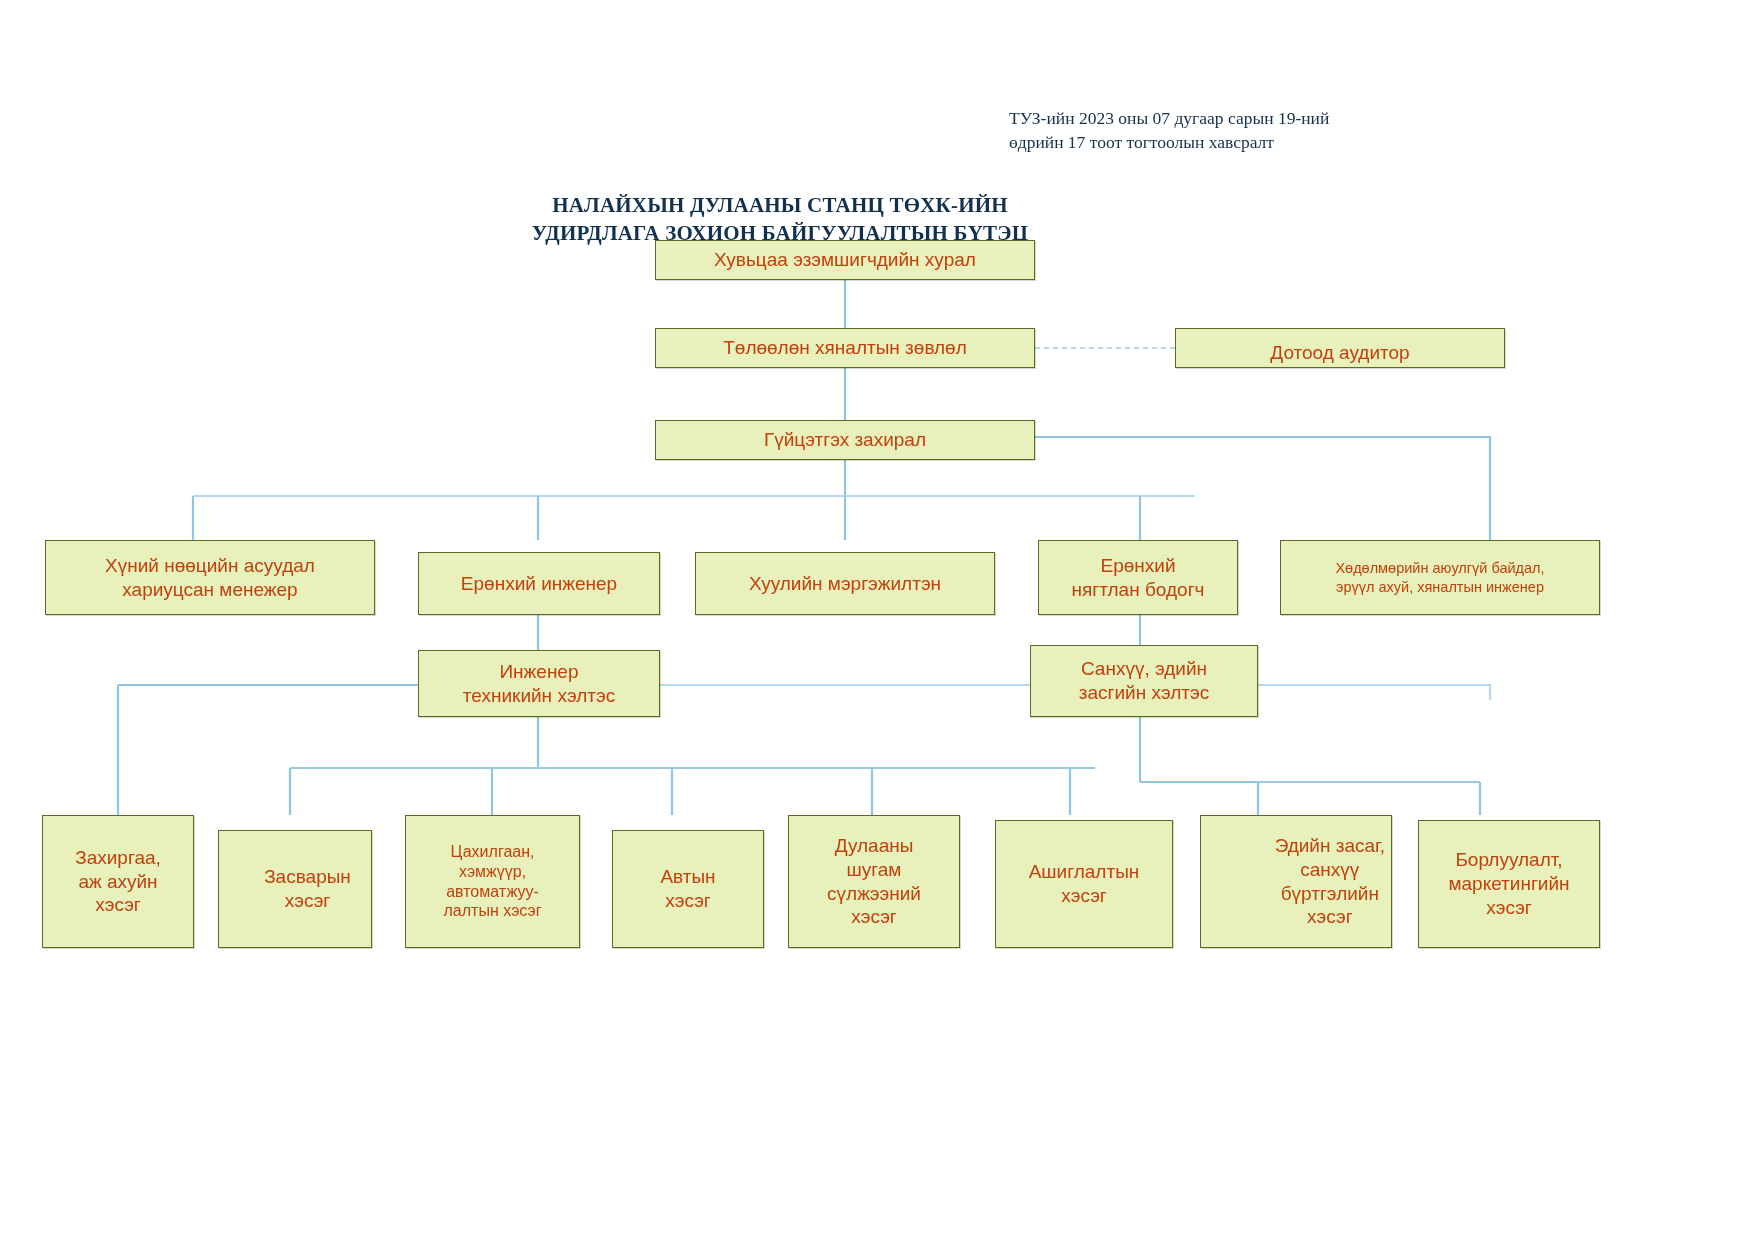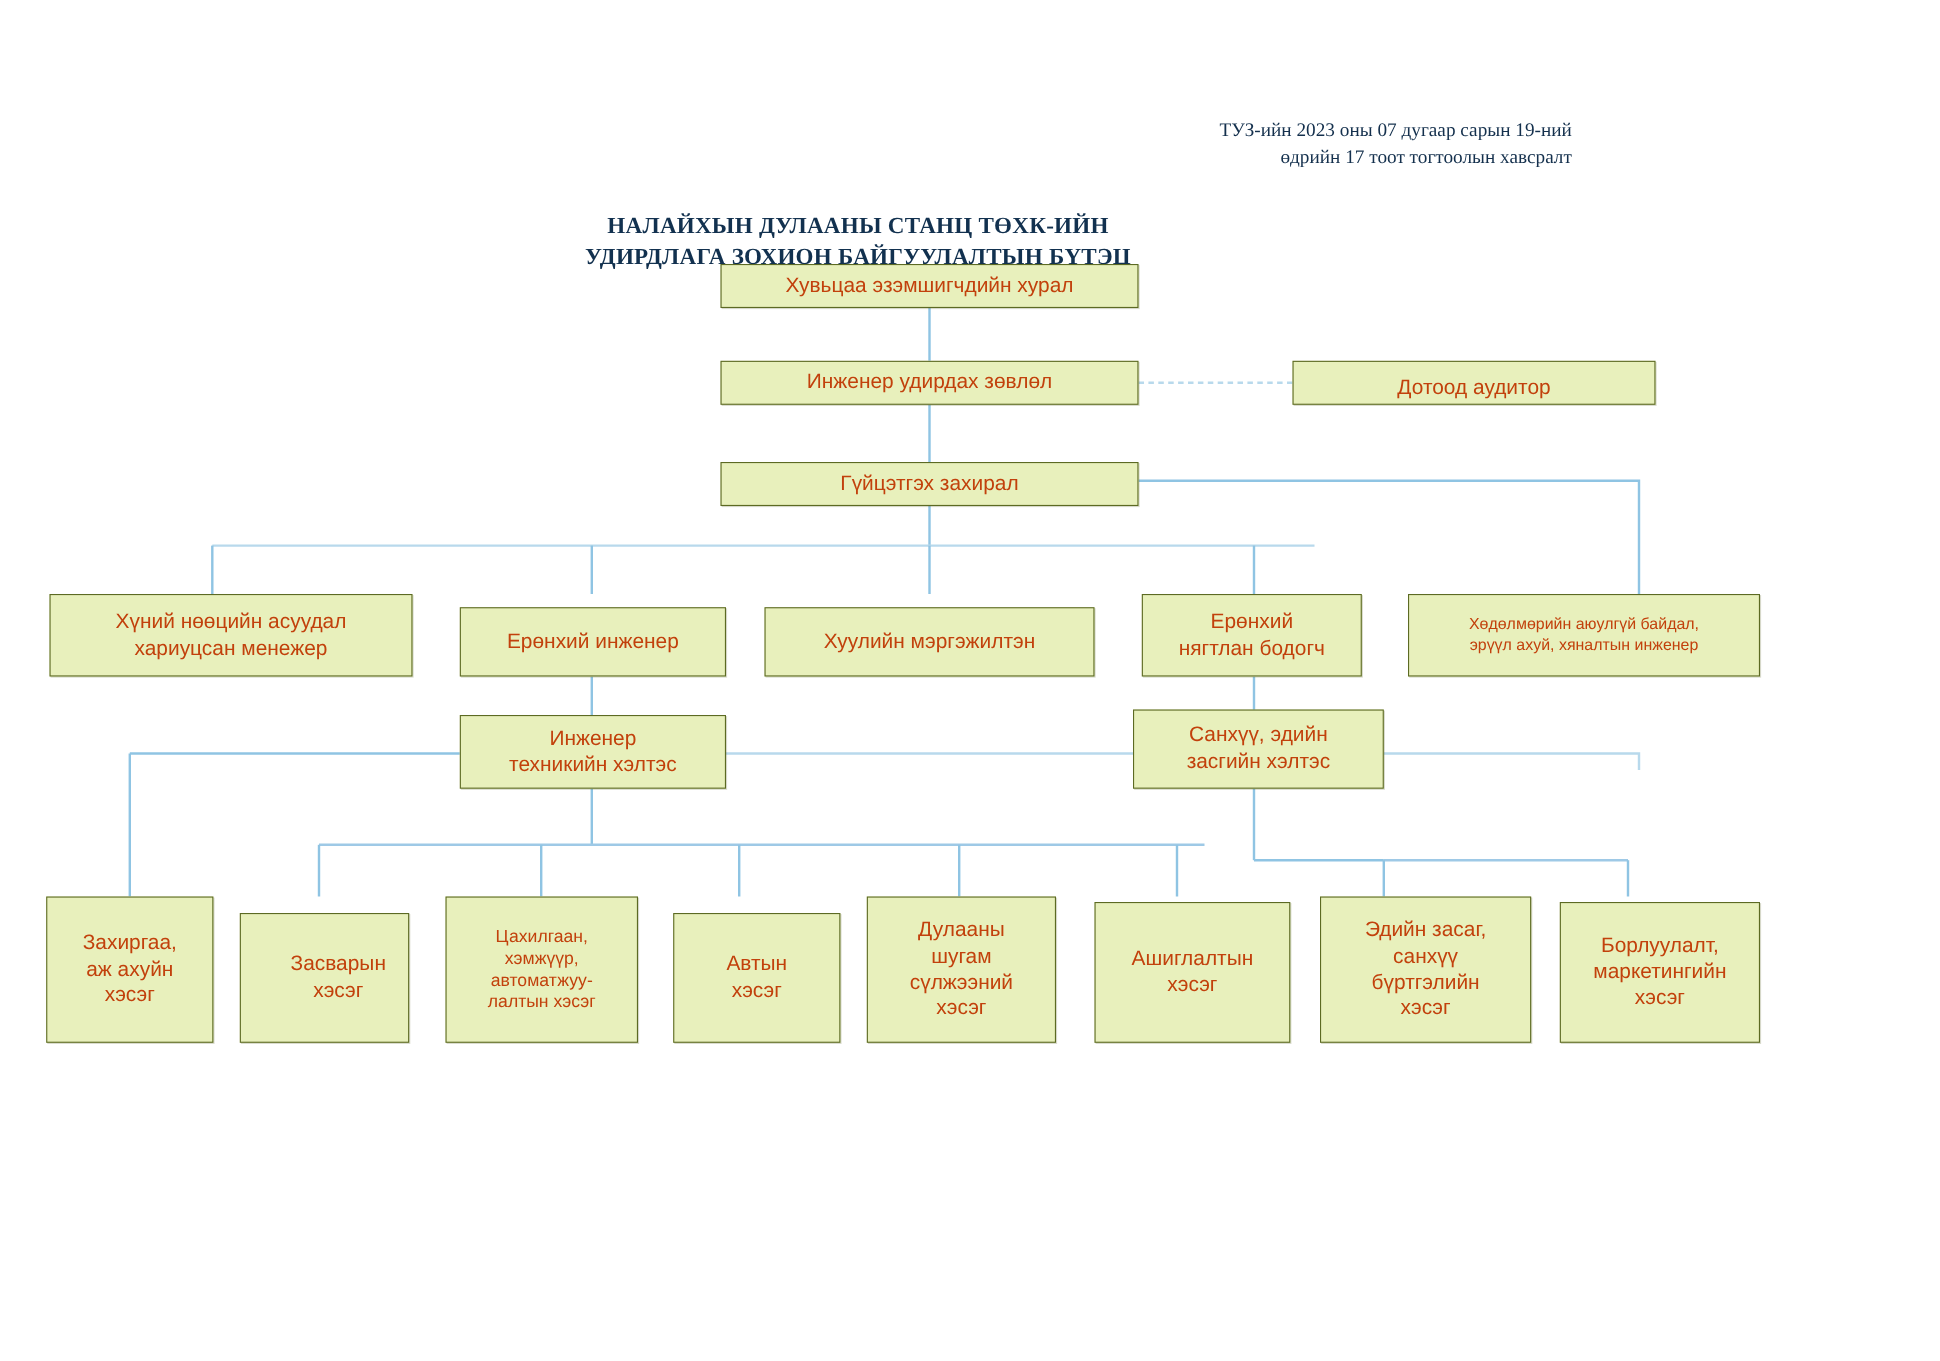--- a/index.html
+++ b/index.html
@@ -18,21 +18,21 @@
     overflow: hidden;
     background: #ffffff;
   }
 
   
   .doc-ref {
     position: absolute;
     right: 335px;
     top: 107px;
     width: 420px;
-    text-align: right;
+    text-align: left;
     font-family: "Liberation Serif", serif;
     font-size: 17.5px;
     line-height: 1.35;
     color: #14304d;
     white-space: pre-line;
   }
   .chart-title {
     position: absolute;
     left: 440px;
     top: 160px;
@@ -129,21 +129,21 @@
       <path d="M1480 782 L1480 815"></path>
       <path d="M1140 782 L1258 782"></path>
     </g>
   </svg>
 
   <div class="node" style="left:655px; top:240px; width:380px; height:40px;">
     <span>Хувьцаа эзэмшигчдийн хурал</span>
   </div>
 
   <div class="node" style="left:655px; top:328px; width:380px; height:40px;">
-    <span>Инженер удирдах зөвлөл</span>
+    <span>Төлөөлөн хяналтын зөвлөл</span>
   </div>
   <div class="node" style="left:1175px; top:328px; width:330px; height:40px;align-items:flex-end;">
     <span>Дотоод аудитор</span>
   </div>
 
   <div class="node" style="left:655px; top:420px; width:380px; height:40px;">
     <span>Гүйцэтгэх захирал</span>
   </div>
 
   <div class="node" style="left:45px; top:540px; width:330px; height:75px;">
@@ -196,21 +196,21 @@
   <div class="node" style="left:788px; top:815px; width:172px; height:133px;">
     <span>Дулааны
 шугам
 сүлжээний
 хэсэг</span>
   </div>
   <div class="node" style="left:995px; top:820px; width:178px; height:128px;">
     <span>Ашиглалтын
 хэсэг</span>
   </div>
-  <div class="node" style="left:1200px; top:815px; width:192px; height:133px;">
+  <div class="node" style="left:1200px; top:815px; width:192px; height:133px;justify-content:flex-end;">
     <span>Эдийн засаг,
 санхүү
 бүртгэлийн
 хэсэг</span>
   </div>
   <div class="node" style="left:1418px; top:820px; width:182px; height:128px;">
     <span>Борлуулалт,
 маркетингийн
 хэсэг</span>
   </div>

